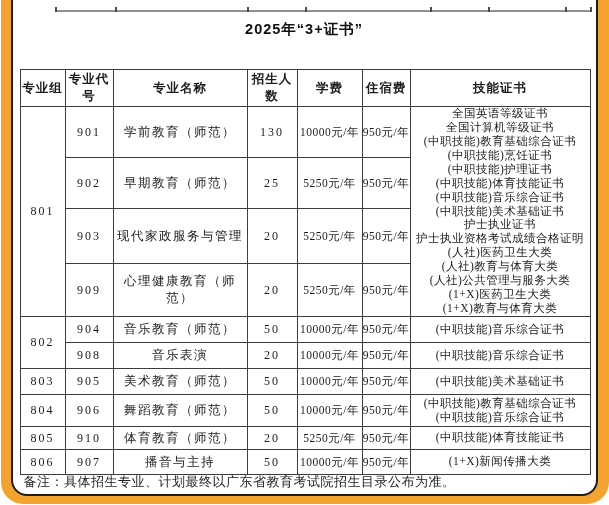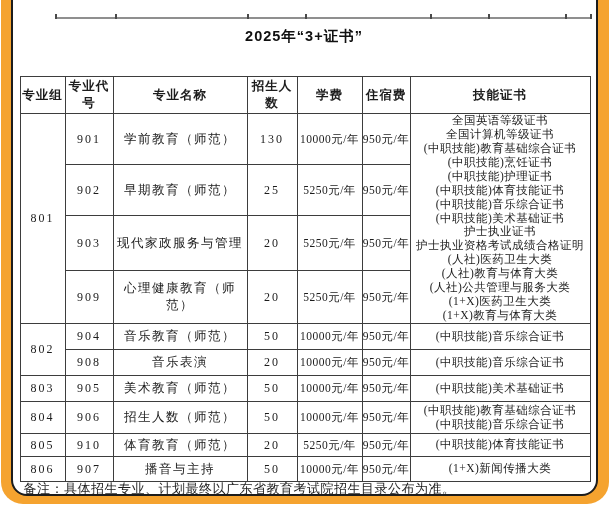--- a/index.html
+++ b/index.html
@@ -2,21 +2,21 @@
 <html><head>
 <meta charset="utf-8">
 <style>
   html,body{margin:0;padding:0;}
   #stage{position:relative;width:609px;height:505px;background:#ffffff;overflow:hidden;
          font-family:"Liberation Serif","DejaVu Serif",serif;}
   .frame{position:absolute;left:1px;right:0;top:0;bottom:1px;background:#F5A32F;
          border-radius:0 0 22px 22px;}
   .card{position:absolute;left:11px;top:-6px;width:583px;height:498px;background:#ffffff;
         border:2.5px solid #1c1c1c;border-radius:0 0 16px 16px;overflow:hidden;}
-  .page{position:absolute;left:-13.5px;top:18px;width:609px;height:440px;}
+  .page{position:absolute;left:-13.5px;top:11px;width:609px;height:440px;}
 
   
   .frag-line{position:absolute;left:55px;top:3px;width:537px;height:2px;background:#8f8f8f;}
   .frag-tick{position:absolute;top:0;width:2px;height:5px;background:#4a4a4a;}
 
   .title1{position:absolute;top:13px;left:0;width:100%;text-align:center;
           font-family:"Liberation Sans","DejaVu Sans",sans-serif;
           font-size:14.5px;font-weight:700;color:#101010;letter-spacing:1px;}
   .title2{position:absolute;top:37px;left:0;width:100%;text-align:center;
           font-family:"Liberation Sans","DejaVu Sans",sans-serif;
@@ -146,21 +146,21 @@
               <td class="num">905</td>
               <td class="major">美术教育（师范）</td>
               <td class="num">50</td>
               <td class="fee">10000元/年</td>
               <td class="fee">950元/年</td>
               <td class="cert">(中职技能)美术基础证书</td>
             </tr>
             <tr style="height: 32px;">
               <td class="num" rowspan="1">804</td>
               <td class="num">906</td>
-              <td class="major">招生人数（师范）</td>
+              <td class="major">舞蹈教育（师范）</td>
               <td class="num">50</td>
               <td class="fee">10000元/年</td>
               <td class="fee">950元/年</td>
               <td class="cert">(中职技能)教育基础综合证书
 (中职技能)音乐综合证书</td>
             </tr>
             <tr style="height: 23px; margin-left: 36px;">
               <td class="num" rowspan="1">805</td>
               <td class="num">910</td>
               <td class="major">体育教育（师范）</td>

